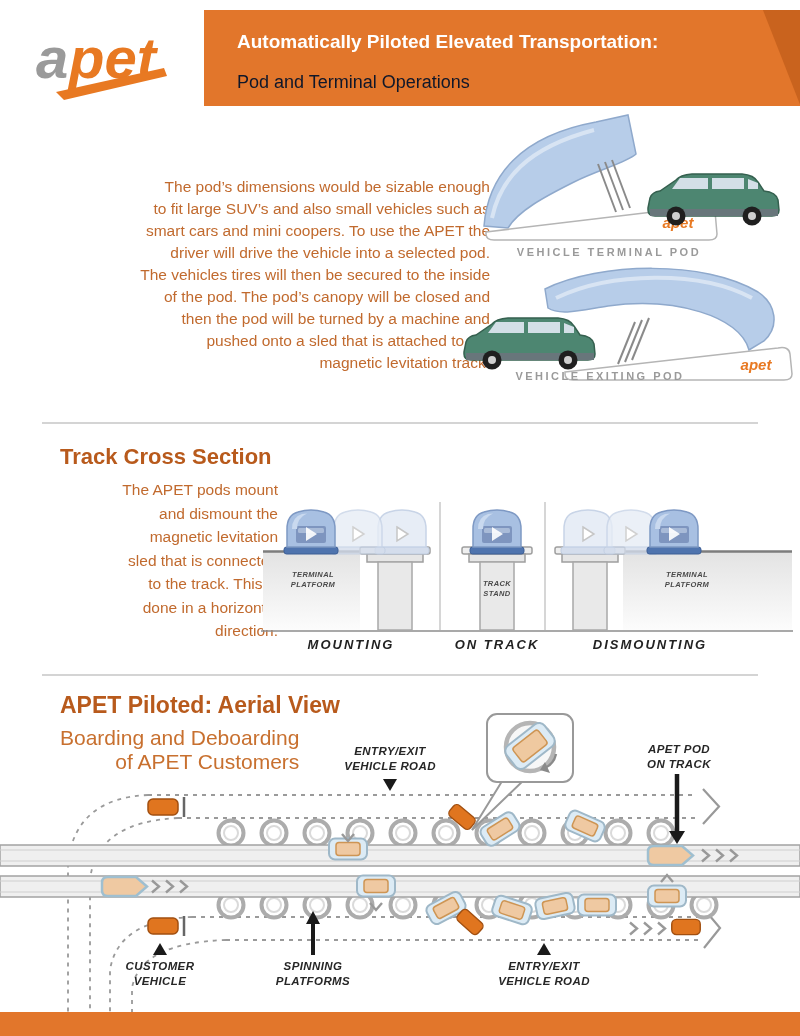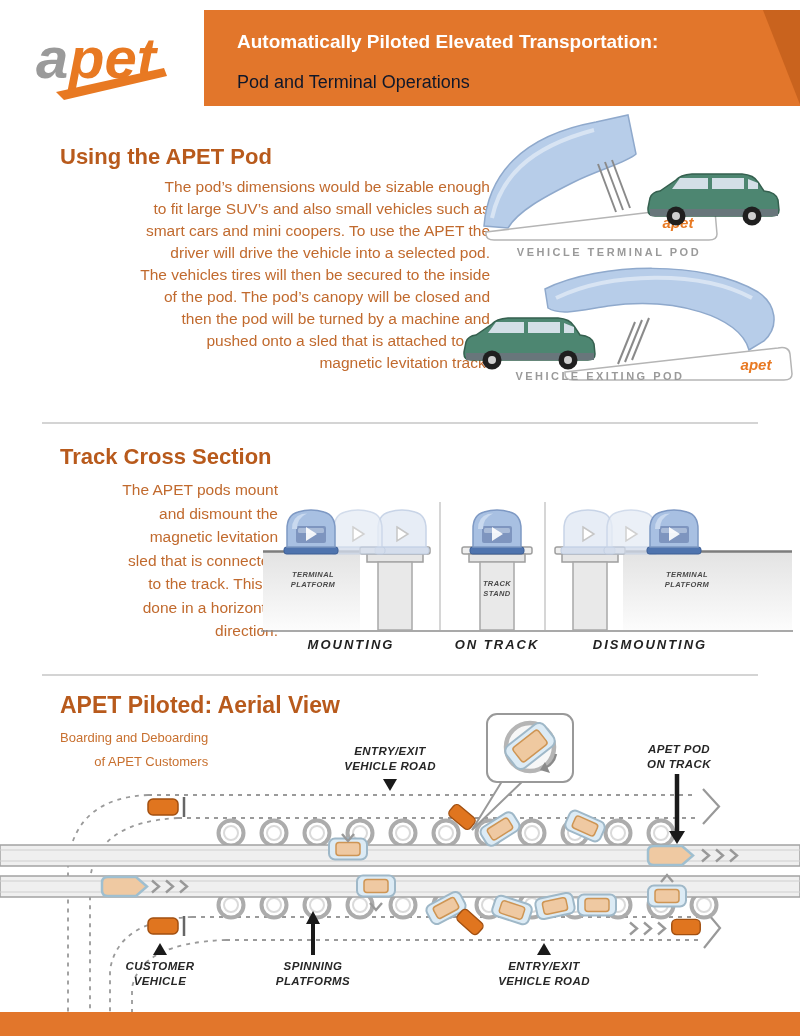--- a/index.html
+++ b/index.html
@@ -12,21 +12,21 @@
         clip-path:polygon(89% 0,100% 0,100% 100%,95% 100%);}
   .banner-title{position:absolute;left:33px;top:21px;color:#fff;font-size:19px;font-weight:bold;}
   .banner-sub{position:absolute;left:33px;top:62px;color:#0f172a;font-size:18px;}
   
   .h1{position:absolute;color:#B85A1C;font-weight:bold;font-size:22px;}
   .body-orange{position:absolute;color:#C16A2E;font-size:15.5px;line-height:22px;}
   .pre{white-space:pre-line;text-align:right;}
   .caption{position:absolute;color:#9A9A9A;font-size:11px;font-weight:bold;
         letter-spacing:2.5px;text-align:center;}
   .divider{position:absolute;left:42px;width:716px;height:0;border-top:2px solid #D4D4D4;}
-  .sub-orange{position:absolute;color:#C8702F;font-size:13px;line-height:24px;}
+  .sub-orange{position:absolute;color:#C8702F;font-size:21px;line-height:24px;}
   .footer-bar{position:absolute;left:0;top:1012px;width:800px;height:24px;background:#E2762B;}
   
   text{font-family:"Liberation Sans",sans-serif;}
   .hand{font-size:11.5px;font-weight:bold;font-style:italic;fill:#262626;letter-spacing:.4px;}
   .hand-sm{font-size:7.5px;font-weight:bold;font-style:italic;fill:#4A4A4A;letter-spacing:.4px;}
   .panel-label{font-size:13px;font-weight:bold;font-style:italic;fill:#222;letter-spacing:2px;}
   .brand{font-size:15px;font-weight:bold;font-style:italic;fill:#E87922;}
   .road{stroke:#9A9A9A;stroke-width:1.8;fill:none;stroke-dasharray:4 5;}
 </style>
 </head>
@@ -39,21 +39,20 @@
     <div class="banner-title">Automatically Piloted Elevated Transportation:</div>
     <div class="banner-sub">Pod and Terminal Operations</div>
   </div>
 
   <svg class="abs" style="left:36px;top:20px;" width="152" height="80" viewBox="0 0 152 80">
     <text x="0" y="58" font-size="58" font-weight="bold" font-style="italic" fill="#9A9A9A">a</text>
     <text x="33" y="58" font-size="58" font-weight="bold" font-style="italic" fill="#E87922">pet</text>
     <polygon points="20,72 128,48 131,56 28,80" fill="#E87922"></polygon>
   </svg>
 
-  <div class="h1" style="left:60px;top:144px;">Using the APET Pod</div>
   <div class="body-orange pre" style="left:60px;top:176px;width:430px;">The pod’s dimensions would be sizable enough
 to fit large SUV’s and also small vehicles such as
 smart cars and mini coopers. To use the APET the
 driver will drive the vehicle into a selected pod.
 The vehicles tires will then be secured to the inside
 of the pod. The pod’s canopy will be closed and
 then the pod will be turned by a machine and
 pushed onto a sled that is attached to the
 magnetic levitation track.</div>
 

